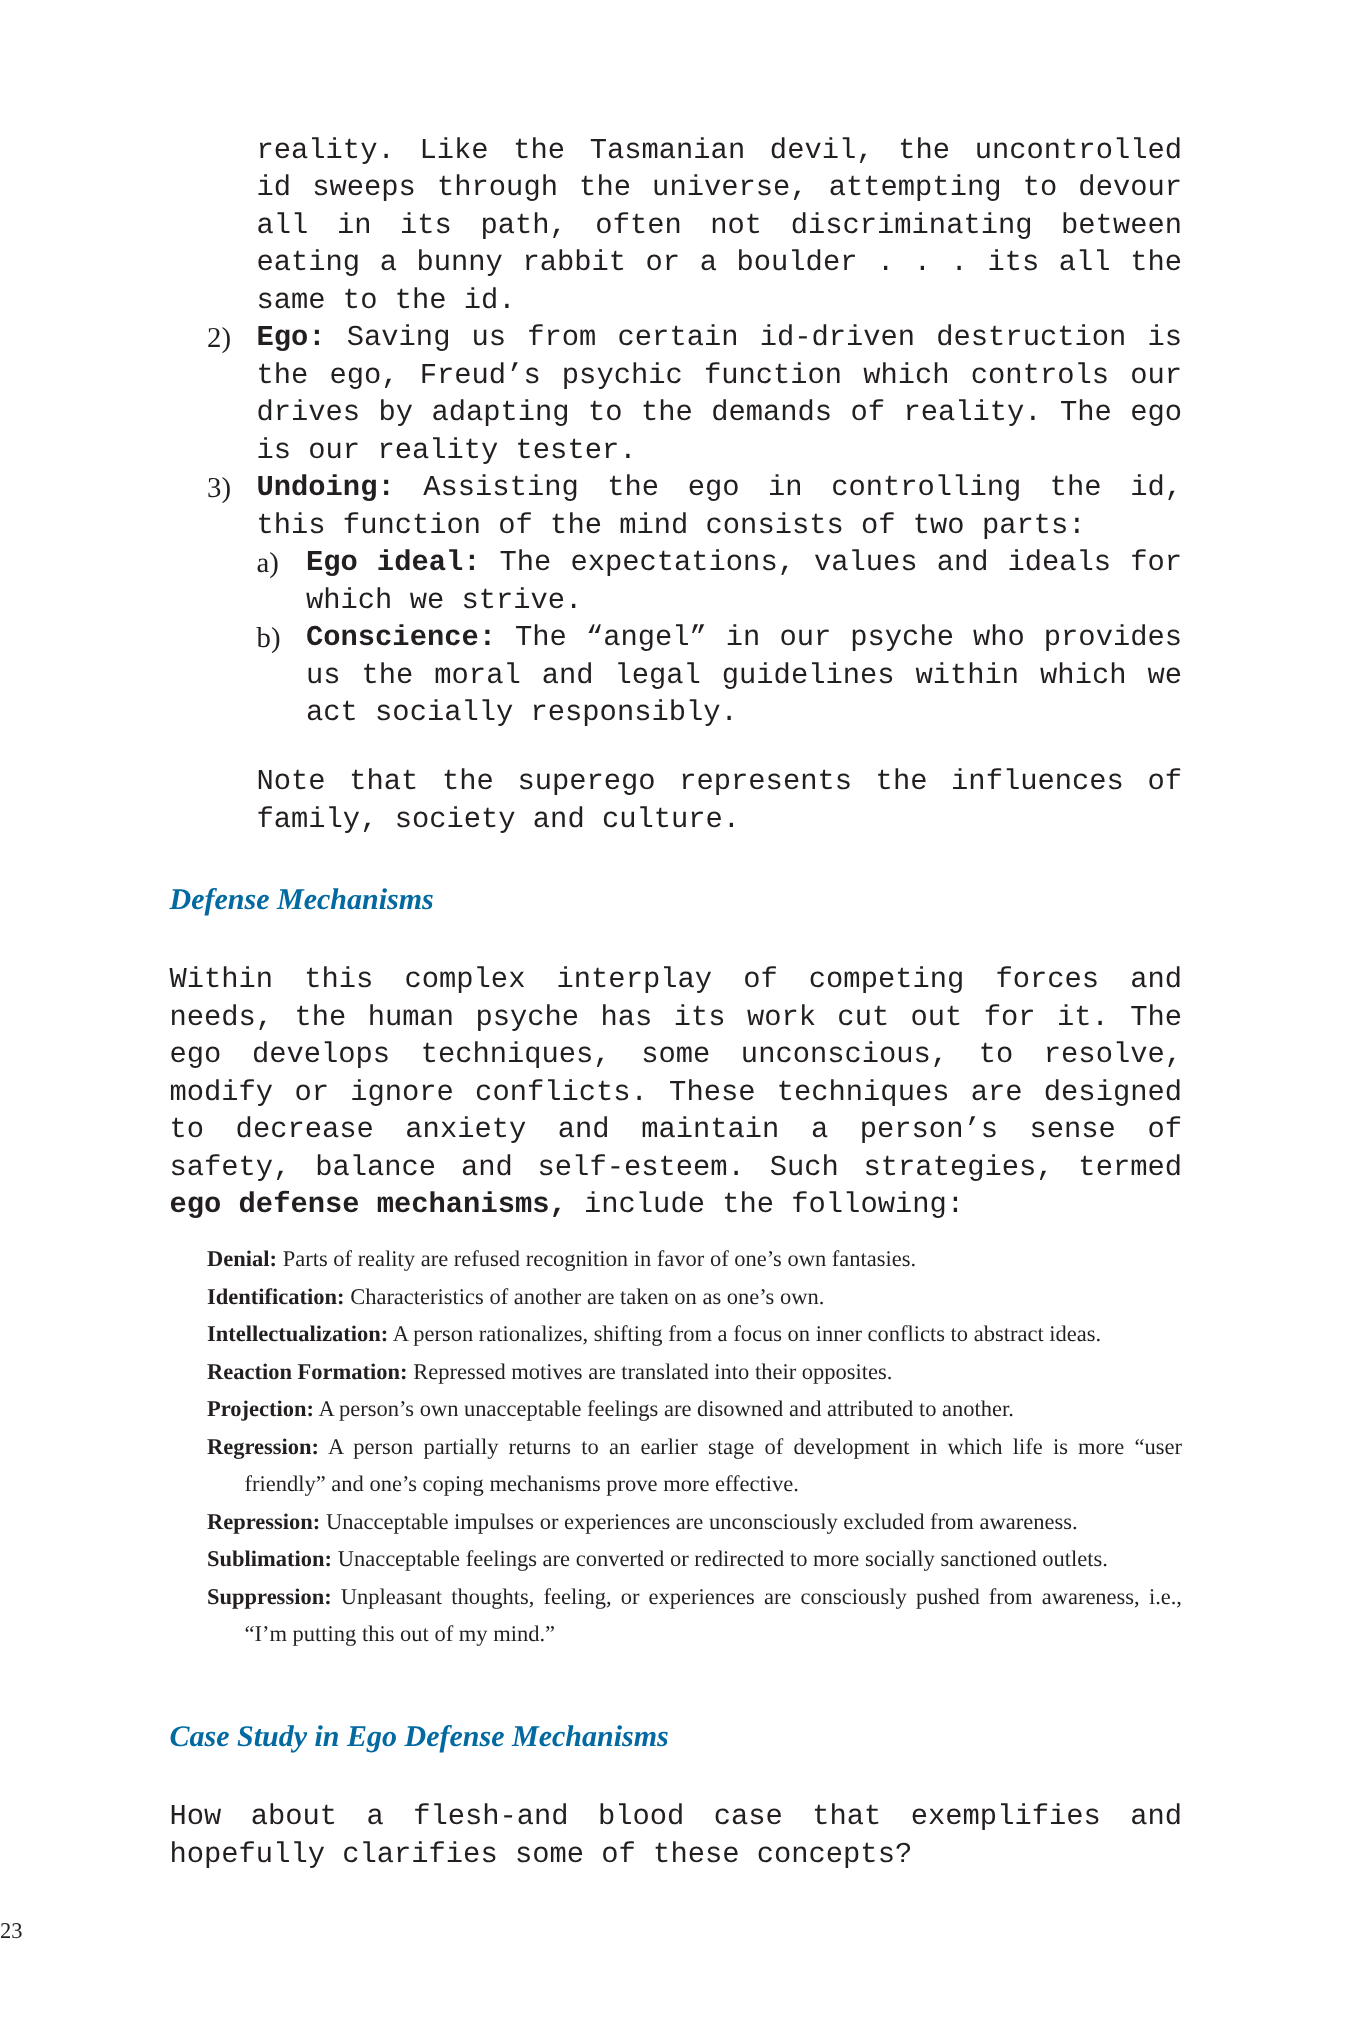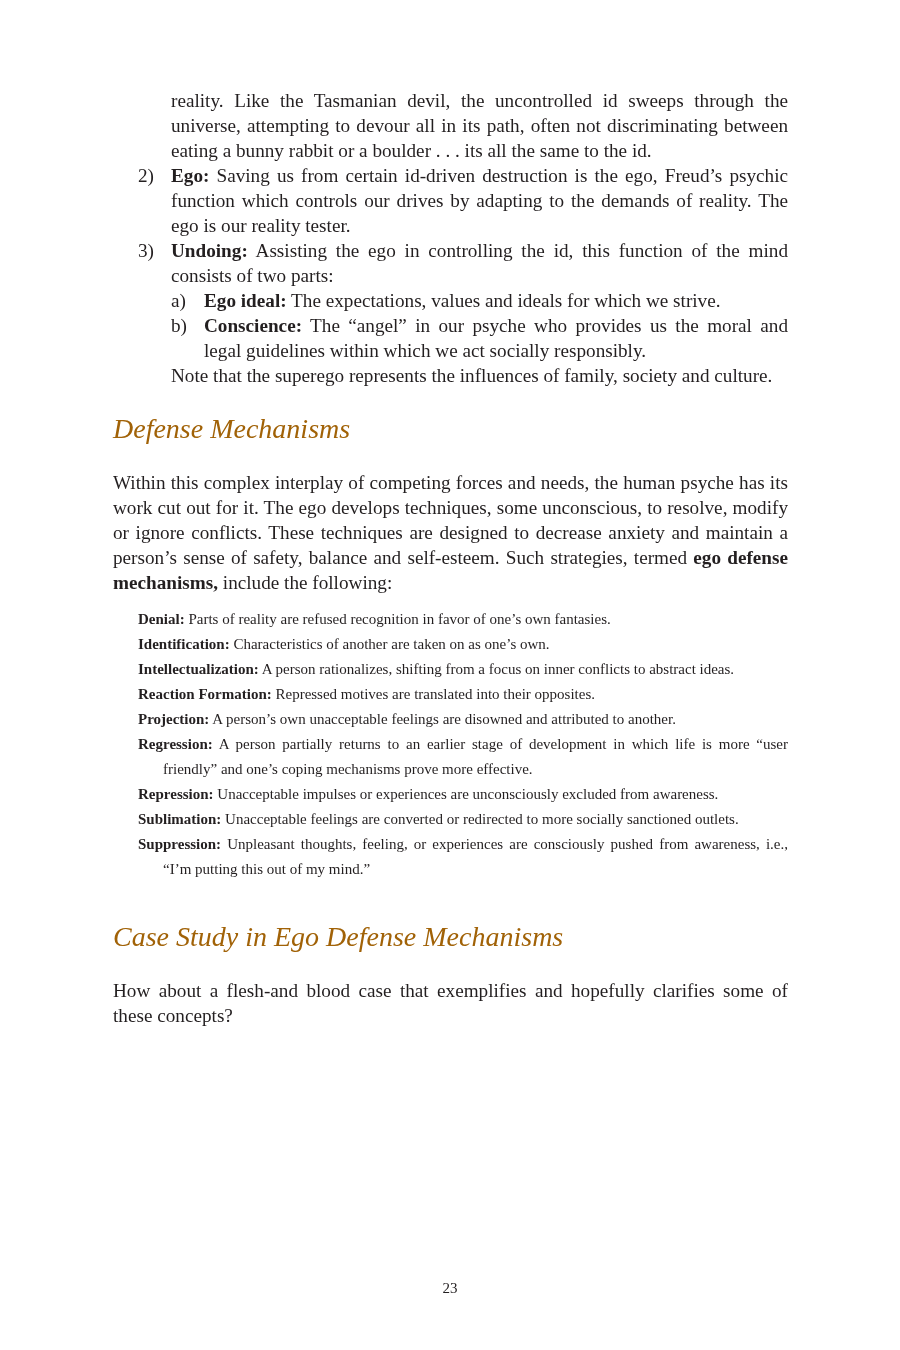--- a/index.html
+++ b/index.html
@@ -1,48 +1,48 @@
 <!DOCTYPE html>
 <html><head>
 <meta charset="utf-8">
 <style>
   html, body { margin: 0; padding: 0; background: #ffffff; }
   body {
     width: 900px; height: 1350px; position: relative; overflow: hidden;
     font-family: "Liberation Serif", serif; color: #231f20;
   }
   .page { position: absolute; left: 113px; top: 88px; width: 675px; }
-  .p { font-size: 19.2px; line-height: 25px; text-align: justify; margin: 0; }
+  .p { font-size: 19.2px; line-height: 25px; text-align: justify; margin: 0; font-family: Liberation Mono, monospace; }
   .b { font-weight: bold; }
 
   .cont { padding-left: 58px; }
   .num-item { display: flex; }
   .num-item .n { width: 33px; flex: 0 0 33px; margin-left: 25px; font-size: 19.2px; line-height: 25px; }
   .num-item .body { flex: 1; }
   .alpha-item { display: flex; padding-left: 58px; }
   .alpha-item .n { width: 33px; flex: 0 0 33px; font-size: 19.2px; line-height: 25px; }
   .alpha-item .body { flex: 1; }
 
-  .note { padding-left: 58px; }
+  .note { padding-left: 58px; margin-top: 21px; }
 
   h2 {
-    font-family: "Liberation Serif", serif; font-style: italic; font-weight: normal;
-    font-size: 28px; line-height: 34px; margin: 0; color: #a16207;
+    font-family: "Liberation Serif", serif; font-style: italic; font-weight: bold;
+    font-size: 20px; line-height: 34px; margin: 0; color: #0369a1;
   }
   .h-defense { margin-top: 24px; }
   .intro { margin-top: 24px; }
 
   .defs { margin-top: 12px; padding-left: 25px; }
   .def { font-size: 15px; line-height: 25px; text-align: justify;
          padding-left: 25px; text-indent: -25px; margin: 0; }
 
   .h-case { margin-top: 38px; }
   .case-intro { margin-top: 24px; }
 
-  .pagenum { position: absolute; left: 0; width: 900px; top: 1279px; text-align: center;
+  .pagenum { position: absolute; left: 0; width: 900px; top: 1279px; text-align: left;
              font-size: 15px; line-height: 18px; }
 </style>
 </head>
 <body>
 
 <div class="page">
 
   <p class="p cont">reality. Like the Tasmanian devil, the uncontrolled id sweeps through the universe, attempting to devour all in its path, often not discriminating between eating a bunny rabbit or a boulder . . .  its all the same to the id.</p>
 
   <div class="num-item">

